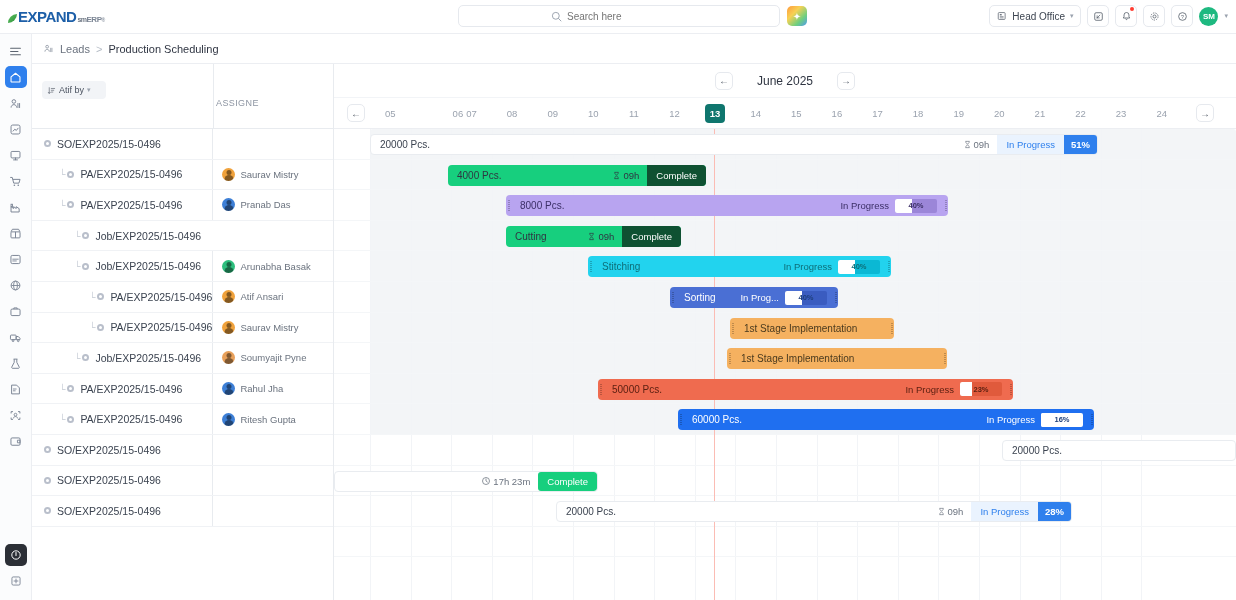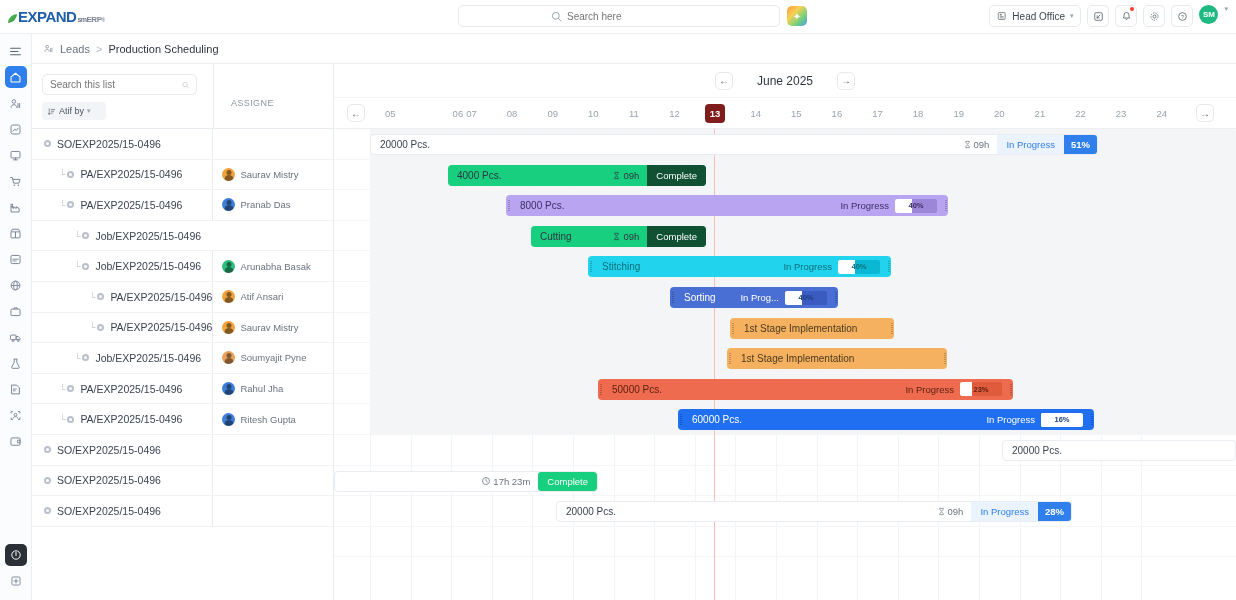--- a/index.html
+++ b/index.html
@@ -48,21 +48,21 @@
   }
   .ai-btn {
     width: 20px; height: 20px; border-radius: 5px;
     background: linear-gradient(135deg,#ff9a3c 0%, #f7d154 35%, #6fcf7e 70%, #4e9af1 100%);
     display: flex; align-items: center; justify-content: center;
     color: #fff; font-size: 10px; border: none; cursor: pointer;
   }
 
   .top-right {
     position: absolute; right: 8px; top: 5px;
-    display: flex; gap: 6px;
+    display: flex; align-items: center; gap: 6px;
   }
   .office-pill {
     height: 22px; border: 1px solid #e6e9ee; border-radius: 5px; background: #fff;
     display: flex; align-items: center; gap: 5px; padding: 0 7px;
     font-size: 10px; color: #3d4551; cursor: pointer;
   }
   .ic-btn {
     width: 22px; height: 22px; border: 1px solid #e6e9ee; border-radius: 5px;
     background: #fff; display: flex; align-items: center; justify-content: center;
     cursor: pointer; position: relative;
@@ -119,21 +119,21 @@
     font-family: "Liberation Sans", sans-serif; background: transparent;
   }
   .sortby {
     margin-top: 7px; width: 64px; height: 18px; background: #f2f4f7; border-radius: 4px;
     display: flex; align-items: center; gap: 3px; padding: 0 5px;
     font-size: 9px; color: #4b5360; cursor: pointer;
   }
   .assigne-hdr {
     position: absolute; left: 181px; top: 0; width: 121px; height: 65px;
     border-left: 1px solid #e8ebef; border-bottom: 1px solid #e8ebef;
-    display: flex; align-items: flex-end; padding: 0 0 20px 17px;
+    display: flex; align-items: flex-end; padding: 0 0 20px 2px;
     font-size: 9px; color: #8d95a2; letter-spacing: .4px;
   }
 
   .rows { position: relative; }
   .lrow {
     position: relative; height: 30.6px; display: flex; 
     border-bottom: 1px solid #f0f2f5;
   }
   .lrow .namecell {
     width: 181px; height: 100%; display: flex; align-items: center;
@@ -182,21 +182,21 @@
     position: relative; height: 31px; border-bottom: 1px solid #eceef2;
     display: flex; align-items: center;
   }
   .day-arrow-l { position: absolute; left: 13px; }
   .day-arrow-r { position: absolute; right: 22px; }
   .day {
     position: absolute; width: 20px; height: 19px; border-radius: 4px;
     display: flex; align-items: center; justify-content: center;
     font-size: 9.5px; color: #9aa2ae; cursor: pointer;
   }
-  .day.today { background: #7f1d1d; color: #fff; font-weight: bold; }
+  .day.today { background: #0f766e; color: #fff; font-weight: bold; }
 
   .grid-area { position: relative; height: 471px; }
   .vline { position: absolute; top: 0; bottom: 0; width: 1px; background: #f2f4f7; }
   .todayline { position: absolute; top: 0; bottom: 0; width: 1px; background: #fbbcb4; z-index: 3; }
   .grouphl {
     position: absolute; background: #f3f5f7; border-radius: 3px; z-index: 0;
   }
   .grow {
     position: absolute; left: 0; right: 0; height: 30.6px;
     border-bottom: 1px solid #f4f6f8; z-index: 1;
@@ -439,27 +439,20 @@
       <path d="M2.8 12.6c0-2 1.4-3.3 3.2-3.3s3.2 1.3 3.2 3.3" fill="none" stroke="#8d95a2" stroke-width="1.2"></path>
       <path d="M11.2 7.6v5M13 7.6v5" stroke="#8d95a2" stroke-width="1.1" stroke-linecap="round"></path>
     </svg>
     <span class="lead">Leads</span>
     <span class="sep">&gt;</span>
     <span class="cur">Production Scheduling</span>
   </div>
 
   <div class="listpane">
     <div class="list-toolbar">
-      <div class="list-search">
-        <input type="text" placeholder="Search this list" style="">
-        <svg width="10" height="10" viewBox="0 0 16 16">
-          <circle cx="7" cy="7" r="5" fill="none" stroke="#b5bcc6" stroke-width="1.4"></circle>
-          <line x1="11" y1="11" x2="14.5" y2="14.5" stroke="#b5bcc6" stroke-width="1.4" stroke-linecap="round"></line>
-        </svg>
-      </div>
       <div class="sortby">
         <svg width="9" height="9" viewBox="0 0 16 16">
           <path d="M4 3v10M2.2 11.2 4 13.2l1.8-2M7.6 4.4h6M7.6 7.6h4.4M7.6 10.8h2.8" stroke="#5b636f" stroke-width="1.2" fill="none" stroke-linecap="round"></path>
         </svg>
         <span>Atif by</span>
         <span class="caret">▾</span>
       </div>
     </div>
     <div class="assigne-hdr">ASSIGNE</div>
     <div class="rows" id="list-rows">
@@ -690,21 +683,21 @@
             <span class="inline-ip">In Progress</span>
             <span class="prog" style="background:#9b86d8">
               <span class="fill" style="width:40%"></span>
               <span class="ptxt" style="color:#3b2f66">40%</span>
             </span>
           </span>
           <span class="grip">
             <span></span>
           </span>
         </div>
-        <div class="bar" style="left: 197px; width: 175px; top: 96.8px; background: rgb(23, 207, 126);">
+        <div class="bar" style="left: 172px; width: 175px; top: 96.8px; background: rgb(23, 207, 126);">
           <span class="lbl">Cutting</span>
           <span class="right">
             <span class="dur">
               <svg width="9" height="9" viewBox="0 0 16 16">
                 <path d="M4.4 2.4h7.2M4.4 13.6h7.2M5.2 2.4v2.2L8 7.6l2.8-3V2.4M5.2 13.6v-2.2L8 8.4l2.8 3v2.2" fill="none" stroke="currentColor" stroke-width="1.2" stroke-linejoin="round"></path>
               </svg>
               <span>09h</span>
             </span>
             <span class="chip-complete">Complete</span>
           </span>

